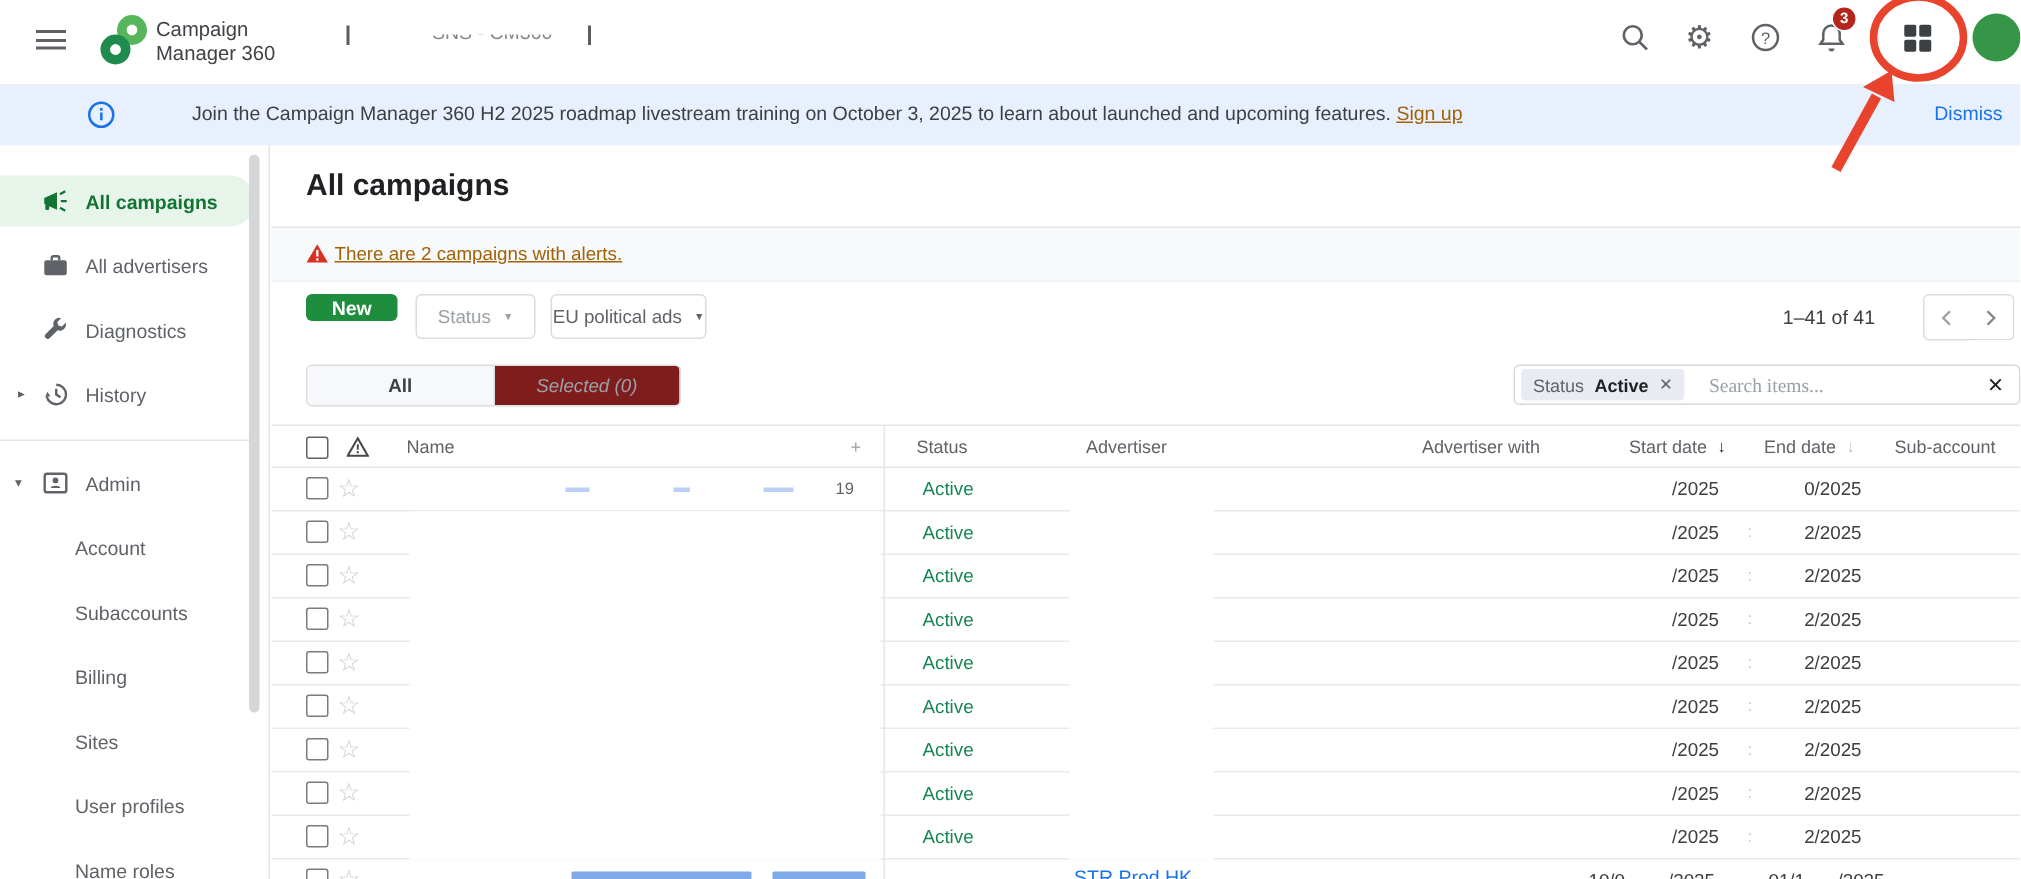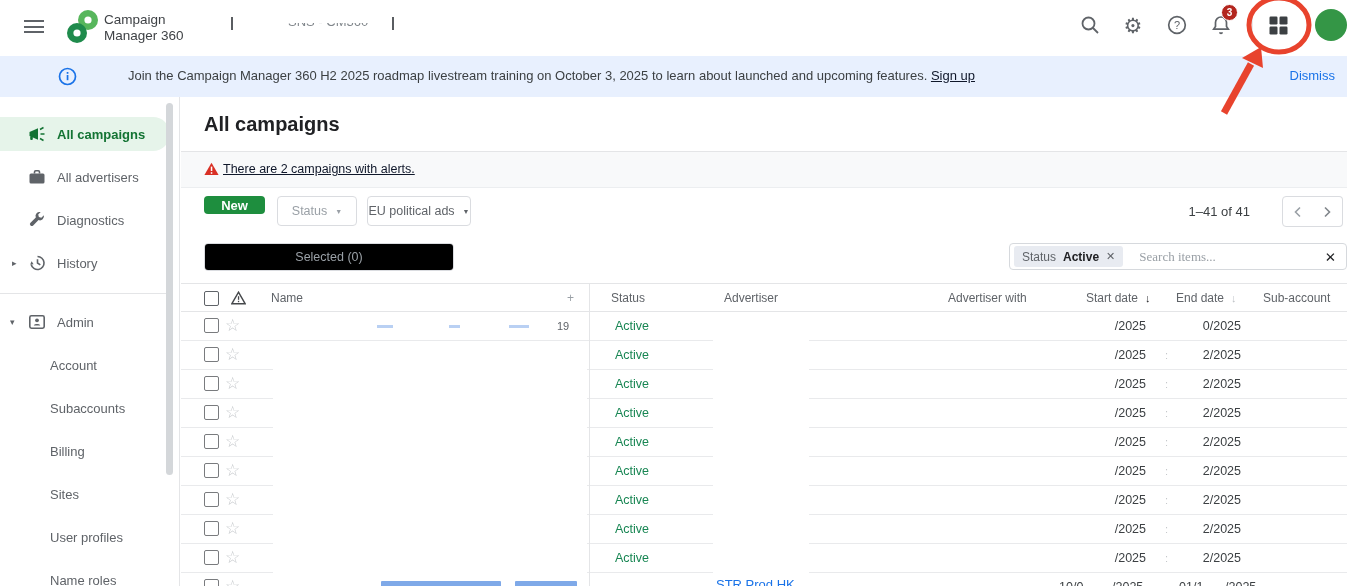--- a/index.html
+++ b/index.html
@@ -20,21 +20,21 @@
   .tb-sep { position:absolute; left:1252px; top:14px; width:1px; height:26px; background:#e8eaed; }
   .badge { position:absolute; left:1221px; top:4px; width:17px; height:17px; border-radius:50%;
     background:#b3261e; border:1.5px solid #fff; color:#fff; font-size:10px; font-weight:bold;
     display:flex; align-items:center; justify-content:center; z-index:3; }
   .avatar { position:absolute; left:1315px; top:9px; width:32px; height:32px; border-radius:50%; background:#349646; cursor:pointer; }
 
   
   .banner { position:relative; height:41px; background:#e8f0fe; }
   .banner-icon { position:absolute; left:58px; top:11px; }
   .banner-text { position:absolute; left:128px; top:12px; font-size:13px; color:#3c4043; white-space:nowrap; }
-  .banner-text a, .link { color:#0f172a; text-decoration:underline; cursor:pointer; }
+  .banner-text a, .link { color:#a16207; text-decoration:underline; cursor:pointer; }
   .dismiss { position:absolute; right:12px; top:12px; font-size:13px; color:#1a73e8; font-weight:500; cursor:pointer; }
 
   
   .bodyrow { position:relative; height:489px; }
   .sidebar { position:absolute; left:0; top:0; width:180px; height:489px; background:#fff; border-right:1px solid #e4e5e7; }
   .main { position:absolute; left:181px; top:0; right:0; height:489px; background:#fff; }
 
   
   .side-item { position:absolute; left:0; width:170px; height:34px; display:flex; align-items:center; cursor:pointer; }
   .side-item .icn { width:20px; height:20px; margin-left:27px; flex:none; }
@@ -64,21 +64,21 @@
   .pag-range { position:absolute; right:97px; top:107px; font-size:13px; color:#3c4043; }
   .pag-btn { position:absolute; top:99px; width:31px; height:31px; background:#fff; border:1px solid #dadce0;
     display:flex; align-items:center; justify-content:center; cursor:pointer; }
   .pag-prev { left:1101px; border-radius:4px 0 0 4px; }
   .pag-next { left:1131px; border-radius:0 4px 4px 0; border-left:none; }
 
   .tabs { position:absolute; left:23px; top:146px; width:250px; height:28px; border:1px solid #dadce0;
     border-radius:4px; overflow:hidden; display:flex; }
   .tab { flex:1; display:flex; align-items:center; justify-content:center; font-size:12.5px; cursor:pointer; }
   .tab-all { background:#f7f8f9; border-right:1px solid #dadce0; color:#3c4043; font-weight:bold; }
-  .tab-selected { background:#000000; color:#9aa0a6; }
+  .tab-selected { background:#7f1d1d; color:#9aa0a6;font-style:italic; }
 
   .filter-bar { position:absolute; left:828px; top:146px; width:338px; height:27px; border:1px solid #d6d9dd;
     border-radius:4px; display:flex; align-items:center; padding:0 10px 0 4px; background:#fff; }
   .chip { display:inline-flex; align-items:center; gap:7px; height:21px; background:#e8ebf1; border-radius:3px;
     padding:0 8px; cursor:pointer; flex:none; }
   .chip .f { font-size:12px; color:#5f6368; }
   .chip .v { font-size:12px; color:#202124; font-weight:bold; }
   .chip .x { font-size:11px; color:#5f6368; cursor:pointer; }
   .search-input { flex:1; border:none; outline:none; font-size:13px; font-family:Liberation Serif, serif; margin-left:16px; min-width:0; color:#202124; }
   .search-input::placeholder { color:#9aa0a6; }
@@ -282,20 +282,21 @@
           <path d="M7 1.5 L2.5 6 L7 10.5" fill="none" stroke="#9aa0a6" stroke-width="1.6"></path>
         </svg>
     </div>
     <div class="pag-btn pag-next">
       <svg width="10" height="12" viewBox="0 0 10 12">
           <path d="M3 1.5 L7.5 6 L3 10.5" fill="none" stroke="#80868b" stroke-width="1.6"></path>
         </svg>
     </div>
 
     <div class="tabs">
+      <div class="tab tab-all">All</div>
       <div class="tab tab-selected">Selected (0)</div>
     </div>
 
     <div class="filter-bar">
       <span class="chip">
         <span class="f">Status</span>
         <span class="v">Active</span>
         <span class="x">✕</span>
       </span>
       <input class="search-input" placeholder="Search items..." style="">

